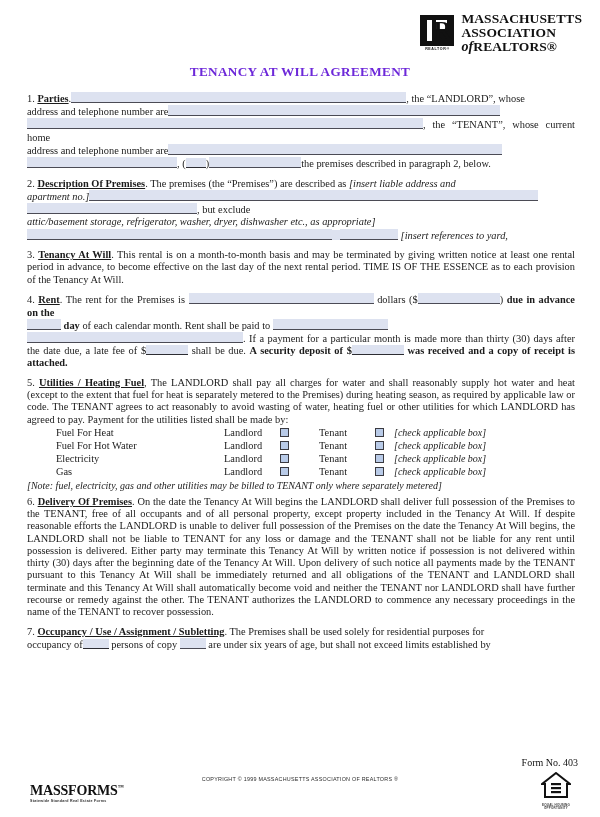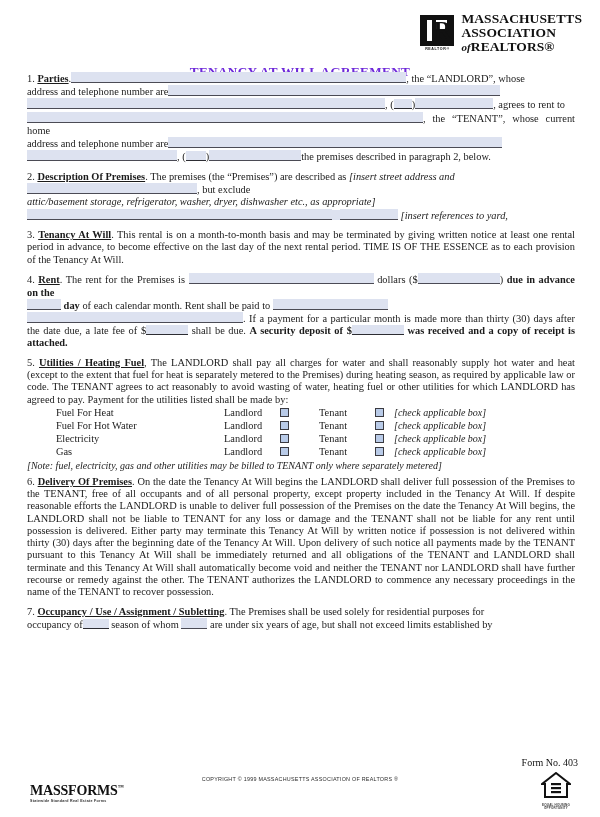--- a/index.html
+++ b/index.html
@@ -81,41 +81,41 @@
     color: #111;
     line-height: 1.02;
   }
   .org-name div {
     font-weight: bold;
     font-size: 13.5px;
     letter-spacing: 0.1px;
   }
   .org-name .of-word {
     font-style: italic;
-    font-size: 11px;
+    font-size: 14px;
     font-weight: bold;
   }
 
   
   .doc-title {
     position: absolute;
     top: 64px;
     left: 0;
     width: 600px;
     text-align: center;
     font-weight: bold;
     font-size: 13.2px;
     letter-spacing: 0.35px;
     color: #6d28d9;
   }
 
   
   .body-wrap {
     position: absolute;
-    top: 72px;
+    top: 92px;
     left: 27px;
     width: 548px;
     font-size: 10.4px;
     line-height: 12.2px;
   }
   .sec {
     margin-bottom: 7.5px;
     text-align: justify;
   }
   .sec p { margin: 0; }
@@ -277,38 +277,38 @@
 
     <div class="sec">
       <p>
         <span class="num">1.</span>
         <span class="lbl">Parties</span><span>.</span><span class="fill" style="width:335px;"></span><span>, the “LANDLORD”, whose</span>
       </p>
       <p>
         <span>address and telephone number are</span><span class="fill" style="width:332px;"></span>
       </p>
       <p>
-        <span class="fill" style="width:358px;"></span><span>, (</span><span class="fill-line" style="width:18px;"></span><span>)</span><span class="fill" style="width:78px;"></span><span>, agrees to rent to</span>
-      </p>
-      <p>
         <span class="fill" style="width:396px;"></span><span>, the “TENANT”, whose current home</span>
       </p>
       <p>
         <span>address and telephone number are</span><span class="fill" style="width:334px;"></span>
       </p>
       <p>
         <span class="fill" style="width:150px;"></span><span>, (</span><span class="fill-line" style="width:20px;"></span><span>)</span><span class="fill" style="width:92px;"></span><span>the premises described in paragraph 2, below.</span>
       </p>
     </div>
 
     <div class="sec">
       <p>
         <span class="num">2.</span>
         <span class="lbl">Description Of Premises</span><span>.  The premises (the “Premises”) are described as</span>
-        <span class="i">[insert street address and</span>
+        <span class="i">[insert liable address and</span>
+      </p>
+      <p>
+        <span class="i">apartment no.]</span><span class="fill" style="width:449px;"></span>
       </p>
       <p>
         <span class="fill" style="width:170px;"></span><span>, but exclude</span>
       </p>
       <p>
         <span class="i">attic/basement storage, refrigerator, washer, dryer, dishwasher etc., as appropriate]</span>
       </p>
       <p>
         <span class="fill" style="width:305px;"></span><span class="fill-nb" style="width:8px;"></span><span class="fill" style="width:58px;"></span>
         <span class="i">[insert references to yard,</span>
@@ -401,21 +401,21 @@
       </p>
     </div>
 
     <div class="sec">
       <p>
         <span class="num">7.</span>
         <span class="lbl">Occupancy / Use / Assignment / Subletting</span><span>.  The Premises shall be used solely for residential purposes for</span>
       </p>
       <p>
         <span>occupancy of</span><span class="fill-line" style="width:26px;"></span>
-        <span>season of whom</span>
+        <span>persons of copy</span>
         <span class="fill" style="width:26px;"></span>
         <span>are under six years of age, but shall not exceed limits established by</span>
       </p>
     </div>
 
   </div>
 
   <div class="form-no">Form No. 403</div>
 
   <div class="footer">

